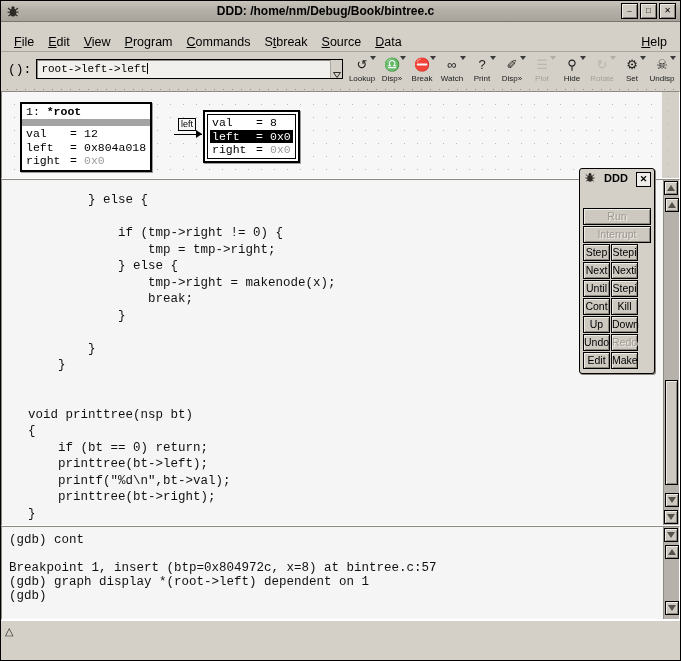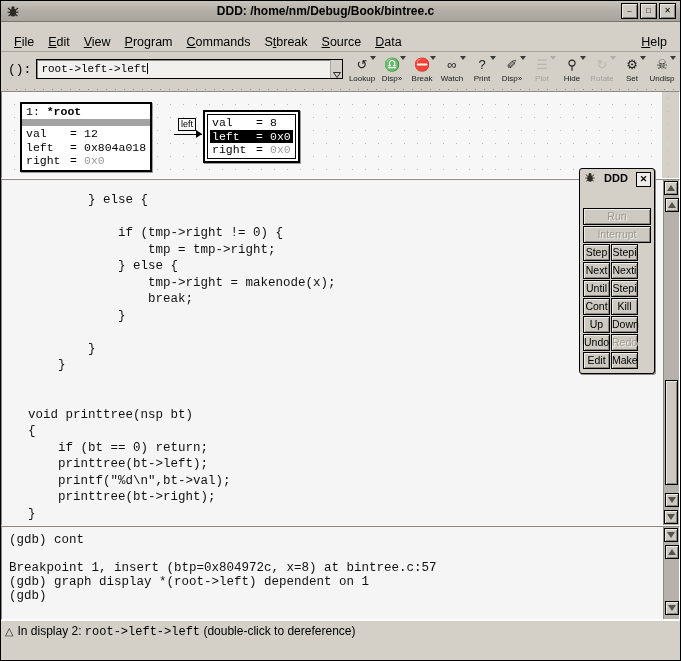--- a/index.html
+++ b/index.html
@@ -662,16 +662,15 @@
           <div class="tri-dn"></div>
         </div>
     </div>
     <div class="sash" style="top:1px;">
         <div class="tri-dn"></div>
       </div>
   </div>
 
   <div id="statusbar">
     <span class="warn-ico">△</span>
-    <span class="stext"><span>In display 2: </span><span class="mono">root-&gt;left-&gt;left</span><span> (double-click to dereference)</span></span>
   </div>
 
 </div>
 
 </body></html>

